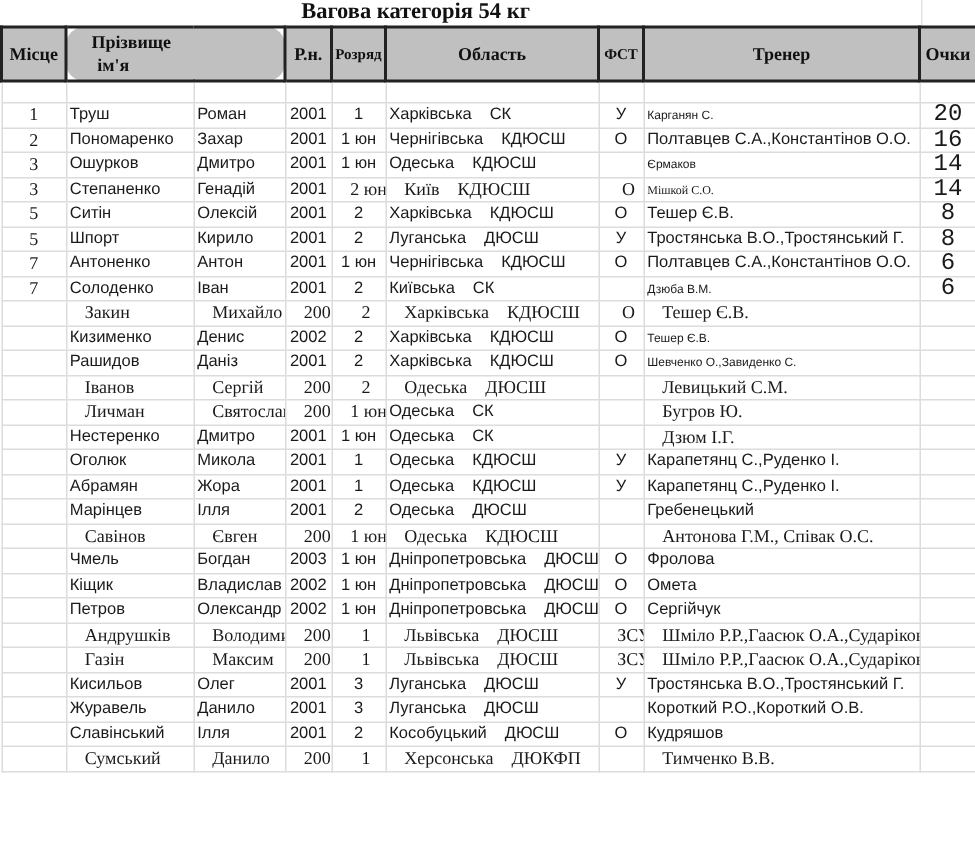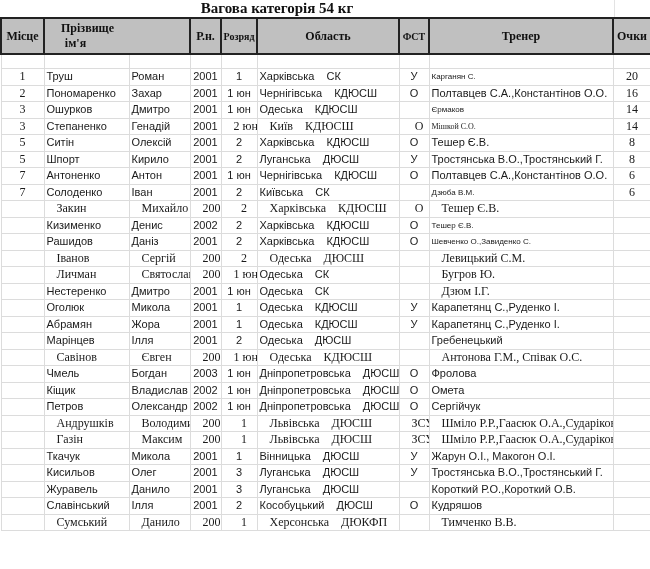--- a/index.html
+++ b/index.html
@@ -4,27 +4,27 @@
 <style>
   html, body { margin:0; padding:0; background:#ffffff; }
   body { width:650px; height:569px; overflow:hidden; position:relative; font-family:"Liberation Sans", sans-serif; color:#1a1a1a; }
   .title { position:absolute; left:0; top:0; width:534px; height:17px; text-align:center; font-family:"Liberation Serif", serif; font-weight:bold; font-size:15px; line-height:17px; color:#111; padding-left:20px; box-sizing:border-box; }
   .vline-top { position:absolute; top:0; left:614px; width:1px; height:17px; background:#e3e3e3; }
   table { position:absolute; left:0; top:17px; border-collapse:collapse; table-layout:fixed; width:650px; }
   col.c0 { width:43px; } col.c1 { width:85px; } col.c2 { width:61px; } col.c3 { width:31px; }
   col.c4 { width:36px; } col.c5 { width:142px; } col.c6 { width:30px; } col.c7 { width:184px; } col.c8 { width:38px; }
   thead th { background:#c0c0c0; border:2px solid #222; height:34px; padding:0; font-family:"Liberation Serif", serif; font-weight:bold; font-size:12px; color:#111; }
   thead th.small { font-size:10px; }
-  thead th.split { text-align:left; }
+  thead th.split { text-align:left;border-radius:12px; }
   thead th.split span { display:inline-block; }
   tbody td { border:1px solid #dcdcdc; height:15.5px; padding:0 2px; font-size:11px; line-height:15px; white-space:nowrap; overflow:hidden; }
   tbody tr.spacer td { height:13px; }
   td.center { text-align:center; }
   td.place { text-align:center; font-family:"Liberation Serif", serif; font-size:12px; }
-  td.pts { text-align:center; font-family:Liberation Serif, serif; font-size:12px; }
+  td.pts { text-align:center; font-family:Liberation Mono, monospace; font-size:16px; }
   .serif { font-family:"Liberation Serif", serif; font-size:12px;padding-left:12px; }
   .tiny { font-size:8px; }
   .tiny-serif { font-family:"Liberation Serif", serif; font-size:8px; }
   .region-gap { display:inline-block; width:12px; }
 </style>
 </head>
 <body>
 
 <div class="title">Вагова категорія 54 кг</div>
 <div class="vline-top"></div>
@@ -315,31 +315,20 @@
         <td class=" serif">Максим</td>
         <td class="center serif">2001</td>
         <td class="center serif">1</td>
         <td class=" serif"><span>Львівська</span><span class="region-gap"></span><span>ДЮСШ</span></td>
         <td class="center serif">ЗСУ</td>
         <td class=" serif">Шміло Р.Р.,Гаасюк О.А.,Сударіков С.С.</td>
         <td class="pts"></td>
       </tr>
       <tr>
         <td class="place"></td>
-        <td class="">Ткачук</td>
-        <td class="">Микола</td>
-        <td class="center">2001</td>
-        <td class="center">1</td>
-        <td class=""><span>Вінницька</span><span class="region-gap"></span><span>ДЮСШ</span></td>
-        <td class="center">У</td>
-        <td class="">Жарун О.І., Макогон О.І.</td>
-        <td class="pts"></td>
-      </tr>
-      <tr>
-        <td class="place"></td>
         <td class="">Кисильов</td>
         <td class="">Олег</td>
         <td class="center">2001</td>
         <td class="center">3</td>
         <td class=""><span>Луганська</span><span class="region-gap"></span><span>ДЮСШ</span></td>
         <td class="center">У</td>
         <td class="">Тростянська В.О.,Тростянський Г.</td>
         <td class="pts"></td>
       </tr>
       <tr>

